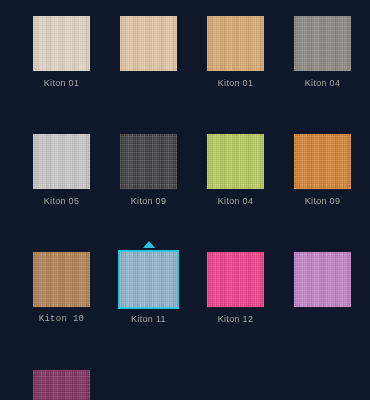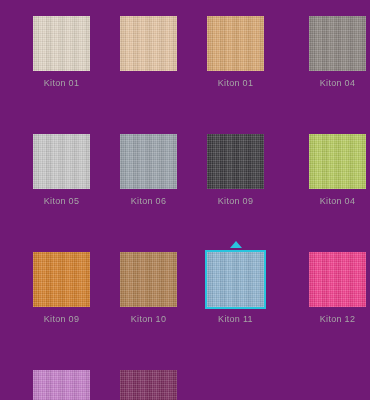--- a/index.html
+++ b/index.html
@@ -30,21 +30,20 @@
     position: relative;
     width: 57px;
     margin-right: 30px;
     margin-bottom: 45px;
     box-sizing: border-box;
   }
 
   
   .swatch-cell:nth-child(4n) {
     margin-right: 0;
-    margin-left: 15px;
   }
 
   .swatch-chip {
     position: relative;
     width: 57px;
     height: 55px;
     box-sizing: border-box;
     display: block;
     cursor: pointer;
   }
@@ -112,21 +111,21 @@
     pointer-events: none;
   }
 
   .swatch-cell:not(.is-selected) .selection-pointer {
     display: none;
   }
 </style>
 </head>
 <body style="background: rgb(255, 255, 255);">
 
-<div id="swatch-grid" style="background: #701a75; padding-left: 33px;">
+<div id="swatch-grid" style="background: #0f172a; padding-left: 33px;">
     <div class="swatch-cell">
       <div class="swatch-chip" style="background: rgb(223, 213, 197);">
         <div class="weave"></div>
       </div>
       <span class="swatch-label" style="color: rgb(166, 166, 166);">Kiton 01</span>
     </div>
     <div class="swatch-cell">
       <div class="swatch-chip" style="background: rgb(227, 196, 163);">
         <div class="weave"></div>
       </div>
@@ -143,26 +142,20 @@
       </div>
       <span class="swatch-label" style="color: rgb(166, 166, 166);">Kiton 04</span>
     </div>
     <div class="swatch-cell">
       <div class="swatch-chip" style="background: rgb(200, 200, 200);">
         <div class="weave"></div>
       </div>
       <span class="swatch-label" style="color: rgb(166, 166, 166);">Kiton 05</span>
     </div>
     <div class="swatch-cell">
-      <div class="swatch-chip" style="background: rgb(154, 163, 171);">
-        <div class="weave"></div>
-      </div>
-      <span class="swatch-label" style="color: rgb(166, 166, 166);">Kiton 06</span>
-    </div>
-    <div class="swatch-cell">
       <div class="swatch-chip" style="background: rgb(59, 58, 62);">
         <div class="weave"></div>
       </div>
       <span class="swatch-label" style="color: rgb(166, 166, 166);">Kiton 09</span>
     </div>
     <div class="swatch-cell">
       <div class="swatch-chip" style="background: rgb(181, 202, 94);">
         <div class="weave"></div>
       </div>
       <span class="swatch-label" style="color: rgb(166, 166, 166);">Kiton 04</span>
@@ -170,21 +163,21 @@
     <div class="swatch-cell">
       <div class="swatch-chip" style="background: rgb(213, 129, 44);">
         <div class="weave"></div>
       </div>
       <span class="swatch-label" style="color: rgb(166, 166, 166);">Kiton 09</span>
     </div>
     <div class="swatch-cell">
       <div class="swatch-chip" style="background: rgb(176, 129, 82);">
         <div class="weave"></div>
       </div>
-      <span class="swatch-label" style="color: rgb(166, 166, 166);">Kiton 10</span>
+      <span class="swatch-label" style="color: rgb(166, 166, 166); font-family: Liberation Mono, monospace;">Kiton 10</span>
     </div>
     <div class="swatch-cell is-selected">
       <div class="selection-pointer" style="border-bottom-color: rgb(41, 195, 221);"></div>
       <div class="swatch-chip" style="background: rgb(143, 179, 207); outline-color: rgb(41, 195, 221);">
         <div class="weave"></div>
       </div>
       <span class="swatch-label" style="color: rgb(166, 166, 166);">Kiton 11</span>
     </div>
     <div class="swatch-cell">
       <div class="swatch-chip" style="background: rgb(239, 61, 139);">

